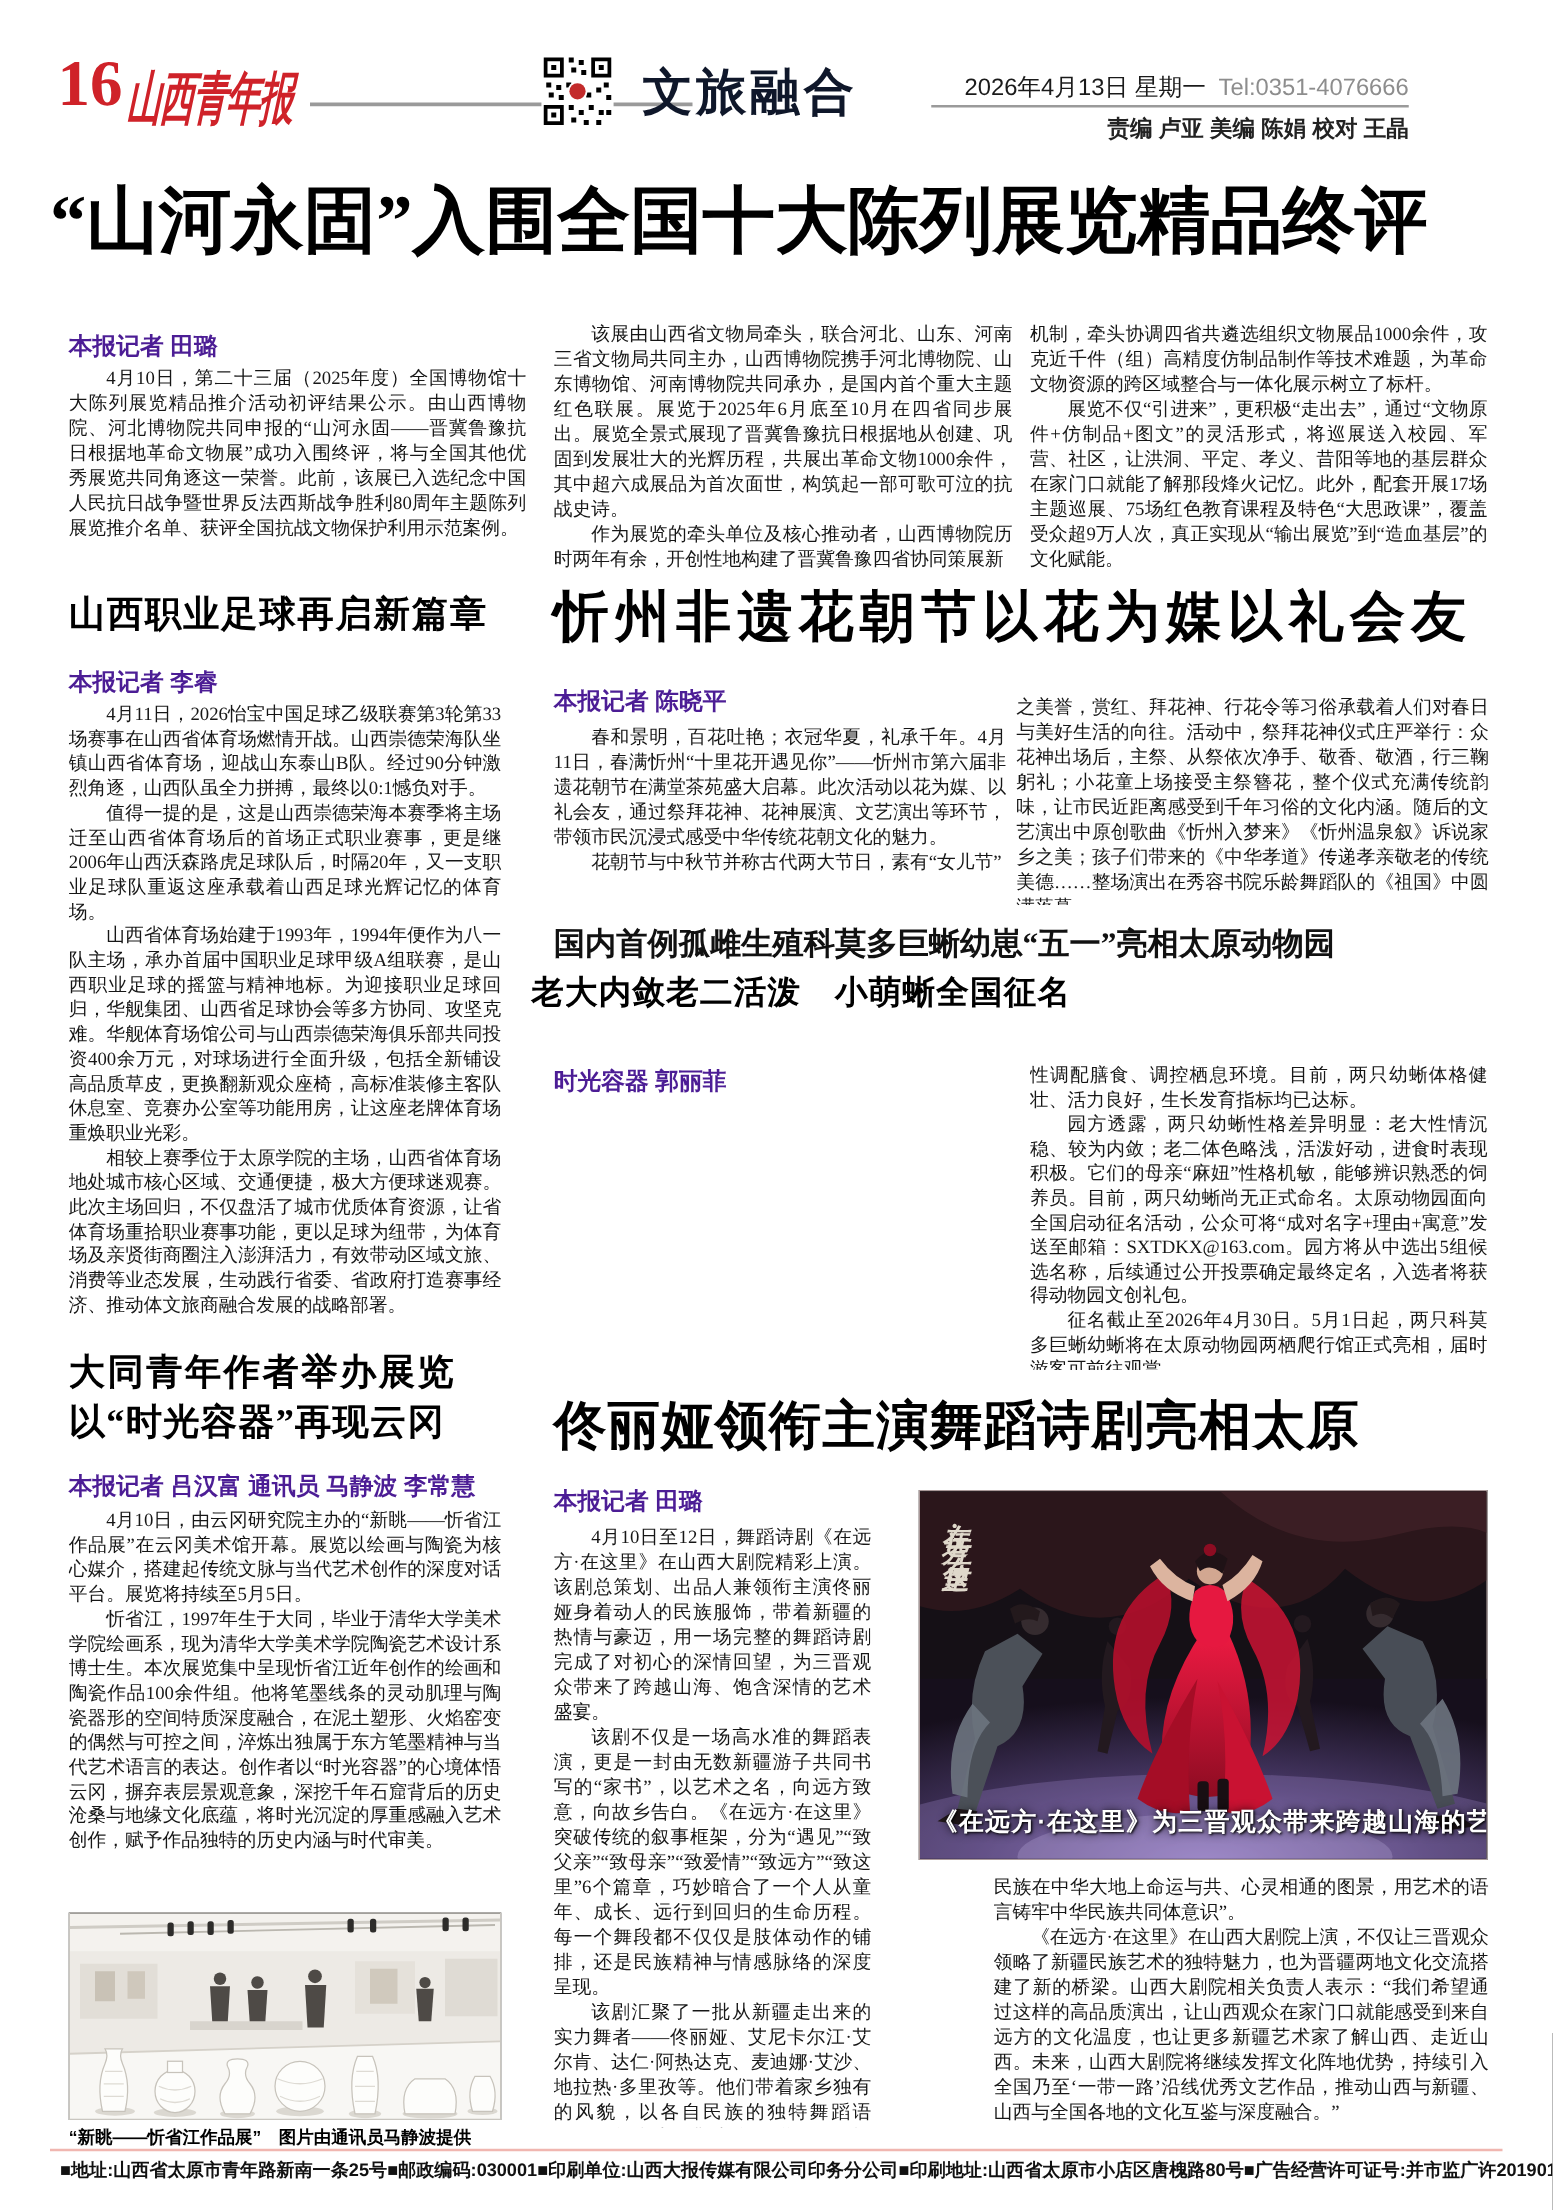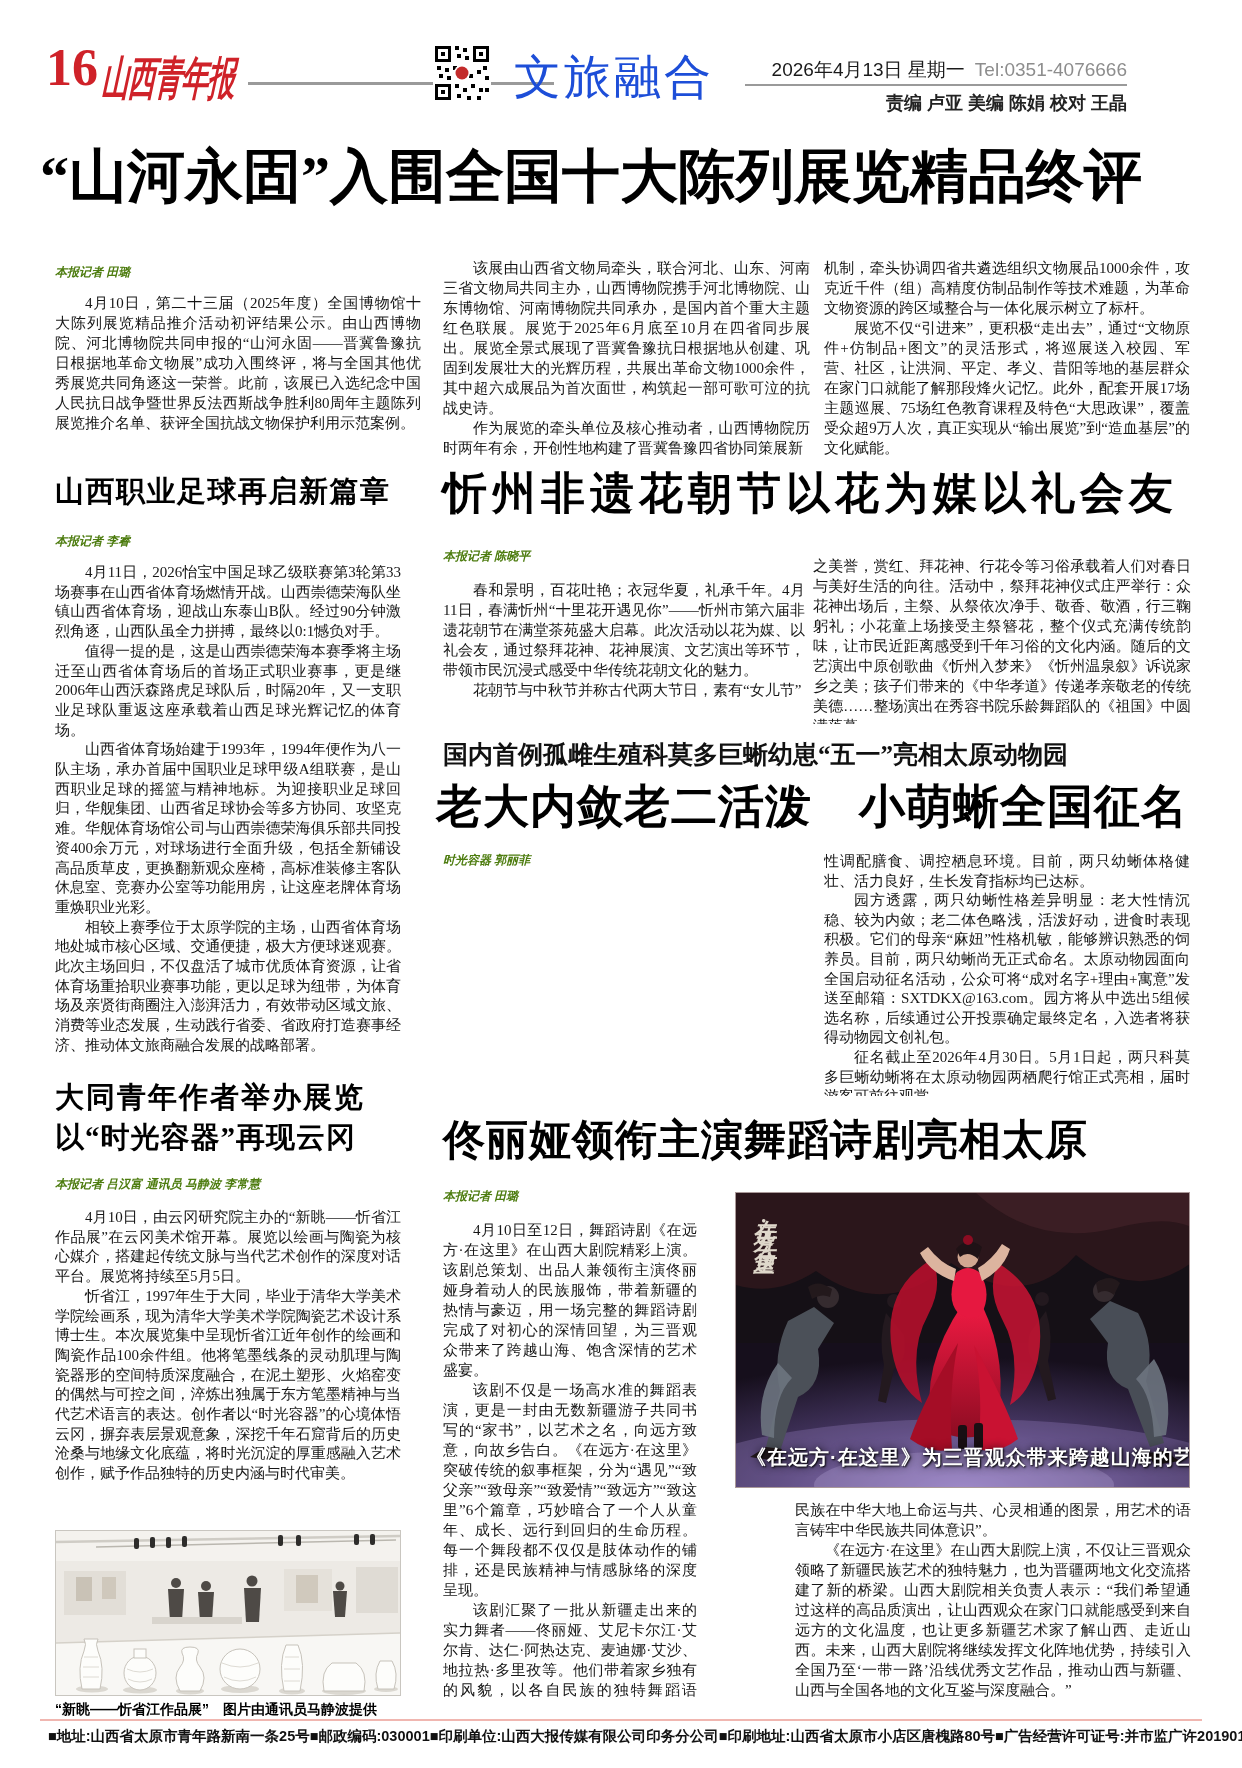--- a/index.html
+++ b/index.html
@@ -12,33 +12,33 @@
   .abs { position:absolute; }
 
   
   .pageno { left:46px; top:38px; font-size:52px; font-weight:900; color:#cf2229;
             font-family:"Liberation Serif","DejaVu Serif",serif; }
   .masthead { left:104px; top:48px; font-size:46px; font-weight:bold; font-style:italic;
               color:#cf2229; white-space:nowrap; transform:scaleX(0.60) skewX(-6deg);
               transform-origin:left top; letter-spacing:-2px; }
   .hline-left { left:248px; top:82px; width:306px; height:3px; background:#9a9a9a; }
   .qr { left:433px; top:44px; width:58px; height:58px; }
-  .section-title { left:514px; top:46px; font-size:47px; font-weight:400; color:#1d4ed8;
+  .section-title { left:514px; top:46px; font-size:40px; font-weight:700; color:#0f172a;
                    letter-spacing:3px; white-space:nowrap; }
   .hdr-right { left:745px; top:57px; width:382px; text-align:right;
                font-family:"Liberation Sans","DejaVu Sans",sans-serif; font-size:19px; color:#1a1a1a; white-space:nowrap;}
   .hdr-right .tel { color:#8d8d8d; margin-left:10px; }
   .hline-right { left:745px; top:84px; width:382px; height:2px; background:#9a9a9a; }
   .hdr-staff { left:745px; top:91px; width:382px; text-align:right; font-weight:bold;
                font-family:"Liberation Sans","DejaVu Sans",sans-serif; font-size:18px; color:#222; white-space:nowrap;}
 
   
   .headline { font-weight:900; color:#000; white-space:nowrap; }
   .byline { font-family:"Liberation Sans","DejaVu Sans",sans-serif; font-weight:bold;
-            font-size:12px; color:#4d7c0f; white-space:nowrap;font-style:italic; }
+            font-size:19px; color:#4c1d95; white-space:nowrap; }
   .body-col { font-size:15px; line-height:20px; text-align:justify; color:#161616; overflow:hidden; }
   .body-col p { text-indent:2em; }
   .body-col.cont p:first-child { text-indent:0; }
 
   
   .lead-headline { left:40px; top:138px; width:1162px; text-align:left; font-size:58px;
                    letter-spacing:0; }
   .lead-byline { left:55px; top:264px; }
   .lead-col1 { left:55px;  top:293px; width:366px; height:172px; }
   .lead-col2 { left:443px; top:258px; width:367px; height:208px; }
@@ -50,21 +50,21 @@
   .fb-body { left:55px; top:563px; width:346px; height:516px; line-height:19.7px; }
 
   
   .hc-headline { left:443px; top:464px; width:748px; font-size:44px; letter-spacing:5px; }
   .hc-byline { left:443px; top:548px; }
   .hc-col1 { left:443px; top:580px; width:362px; height:152px; }
   .hc-col2 { left:813px; top:556px; width:378px; height:168px; }
 
   
   .lz-kicker { left:443px; top:738px; font-size:25px; font-weight:900; white-space:nowrap; }
-  .lz-headline { left:436px; top:776px; font-size:46px; letter-spacing:1px; }
+  .lz-headline { left:425px; top:776px; font-size:26px; letter-spacing:1px; }
   .lz-byline { left:443px; top:852px; }
   .lz-col1 { left:443px; top:884px; width:362px; height:232px; line-height:19.6px; }
   .lz-col2 { left:824px; top:852px; width:366px; height:244px; line-height:19.6px; }
 
   
   .yg-headline1 { left:55px; top:1078px; font-size:29px; letter-spacing:2px; }
   .yg-headline2 { left:55px; top:1118px; font-size:29px; letter-spacing:1px; }
   .yg-byline { left:55px; top:1176px; }
   .yg-body { left:55px; top:1208px; width:346px; height:316px; line-height:19.7px;font-family:Liberation Serif, serif; }
   .yg-photo { left:55px; top:1530px; width:346px; height:166px; border:1px solid #c9c6c0; }

